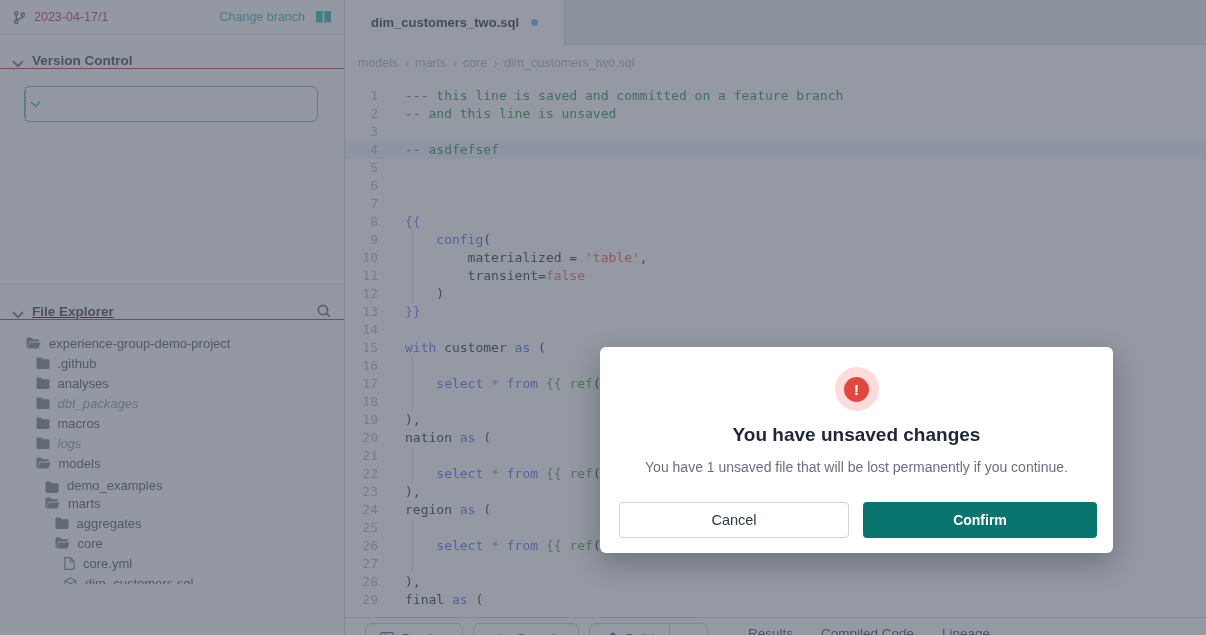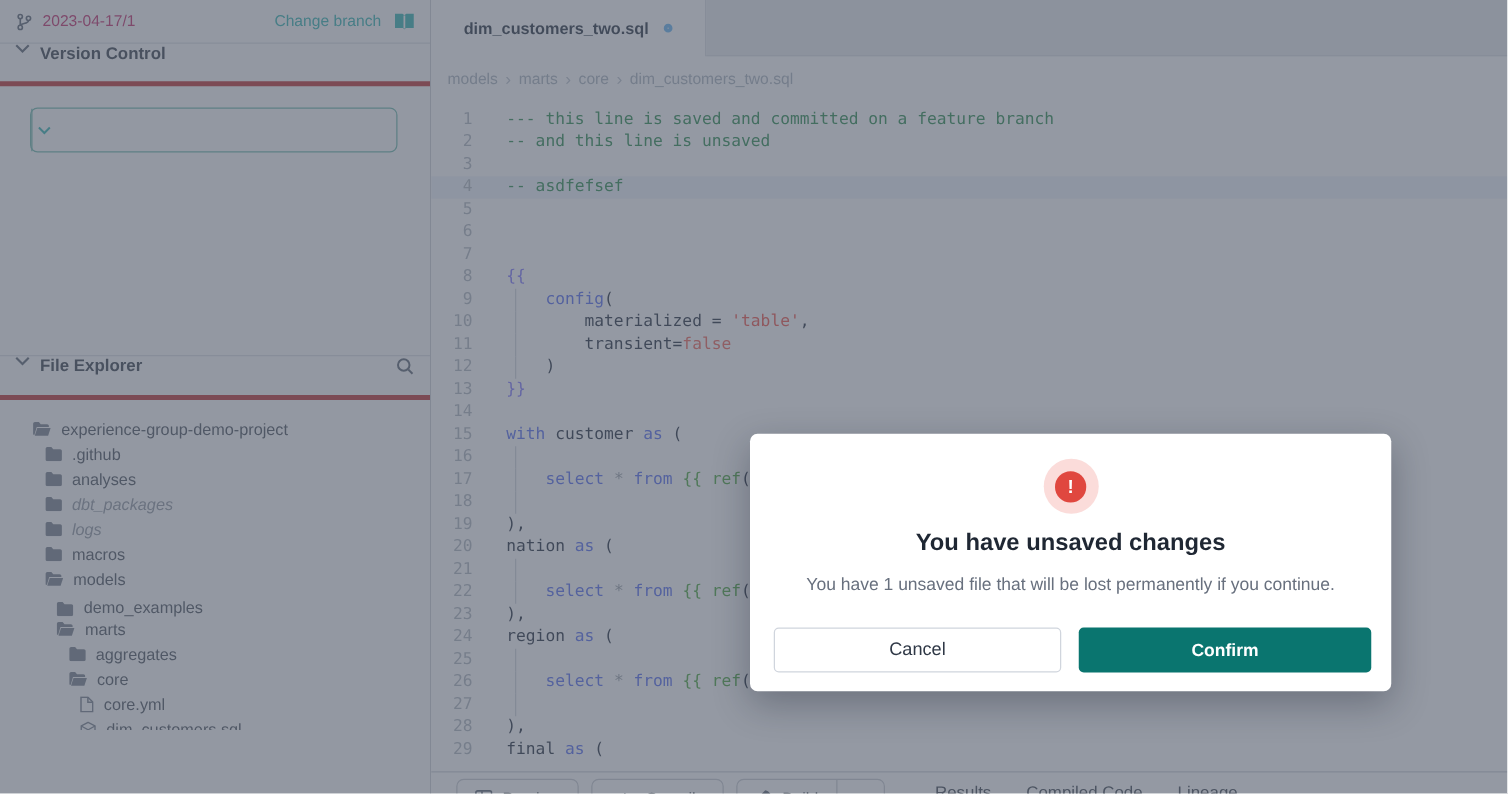--- a/index.html
+++ b/index.html
@@ -6,23 +6,23 @@
   *{box-sizing:border-box;}
   .screen{position:relative;width:1206px;height:635px;overflow:hidden;
           font-family:"Liberation Sans",sans-serif;background:#fff;}
 
   
   .sidebar{position:absolute;left:0;top:0;width:345px;height:635px;background:#fdfdfd;
            border-right:1px solid #c9cdd3;}
   .branch-bar{height:35px;border-bottom:1px solid #d9dce1;display:flex;align-items:center;padding:0 12px;}
   .branch-name{font-size:12.5px;color:#be185d;margin-left:7px;flex:1;}
   .change-branch{font-size:12.5px;color:#1fada9;margin-right:10px;cursor:pointer;}
-  .sec-head{height:34px;display:flex;align-items:flex-start;padding:0 12px;border-bottom:4px solid #b91c1c;}
+  .sec-head{height:34px;display:flex;align-items:flex-end;padding:0 12px;border-bottom:1px solid #b91c1c;}
   .sec-head .ttl{font-size:13.5px;font-weight:bold;color:#232d3a;margin-left:8px;flex:1;}
-  .fe-head{border-top:1px solid #d9dce1;height:36px;}
+  .fe-head{border-top:1px solid #d9dce1;height:36px;text-decoration:underline;}
   .pr-btn{margin:17px 24px 0;width:294px;height:36px;border:1.5px solid #61b3a5;border-radius:6px;
           display:flex;align-items:center;background:transparent;cursor:pointer;}
   .pr-btn .main{flex:1;display:flex;align-items:center;padding:0 12px;height:100%;}
   .pr-btn .lbl{font-size:13.5px;color:#aeb6ba;margin-left:9px;}
   .pr-btn .split{width:20px;height:100%;border-left:1.5px solid #61b3a5;display:flex;align-items:center;justify-content:center;}
   .vc-space{height:162px;}
   .tree{padding-top:13px;overflow:hidden;height:264px;font-size:13px;color:#3a424d;}
   .trow{height:20px;display:flex;align-items:center;cursor:pointer;white-space:nowrap;}
   .trow span.tl{margin-left:8px;}
   .trow.muted{color:#868e98;font-style:italic;}
@@ -186,35 +186,35 @@
           <span class="tl">analyses</span>
         </div>
         <div class="trow muted" style="padding-left: 35.5px; align-items: center;">
           <span class="ic">
             <svg width="14" height="12" viewBox="0 0 14 12">
               <path d="M.5 2C.5 1.2 1.1.5 1.9.5h3.2l1.5 1.8h5.5c.8 0 1.4.6 1.4 1.4v6.9c0 .8-.6 1.4-1.4 1.4H1.9C1.1 12 .5 11.4.5 10.6z" fill="currentColor"></path>
             </svg>
           </span>
           <span class="tl">dbt_packages</span>
         </div>
+        <div class="trow" style="padding-left: 35.5px;">
+          <span class="ic">
+            <svg width="14" height="12" viewBox="0 0 14 12">
+              <path d="M.5 2C.5 1.2 1.1.5 1.9.5h3.2l1.5 1.8h5.5c.8 0 1.4.6 1.4 1.4v6.9c0 .8-.6 1.4-1.4 1.4H1.9C1.1 12 .5 11.4.5 10.6z" fill="currentColor"></path>
+            </svg>
+          </span>
+          <span class="tl">macros</span>
+        </div>
         <div class="trow muted" style="padding-left: 35.5px;">
           <span class="ic">
             <svg width="14" height="12" viewBox="0 0 14 12">
               <path d="M.5 2C.5 1.2 1.1.5 1.9.5h3.2l1.5 1.8h5.5c.8 0 1.4.6 1.4 1.4v6.9c0 .8-.6 1.4-1.4 1.4H1.9C1.1 12 .5 11.4.5 10.6z" fill="currentColor"></path>
             </svg>
           </span>
           <span class="tl">logs</span>
-        </div>
-        <div class="trow" style="padding-left: 35.5px;">
-          <span class="ic">
-            <svg width="14" height="12" viewBox="0 0 14 12">
-              <path d="M.5 2C.5 1.2 1.1.5 1.9.5h3.2l1.5 1.8h5.5c.8 0 1.4.6 1.4 1.4v6.9c0 .8-.6 1.4-1.4 1.4H1.9C1.1 12 .5 11.4.5 10.6z" fill="currentColor"></path>
-            </svg>
-          </span>
-          <span class="tl">macros</span>
         </div>
         <div class="trow" style="padding-left: 35.5px;">
           <span class="ic">
             <svg width="15" height="12" viewBox="0 0 15 12">
               <path d="M.5 2C.5 1.2 1.1.5 1.9.5h3.2l1.5 1.8h5.1c.8 0 1.4.6 1.4 1.4v.8H3.4L1.5 11 .5 10.5z" fill="currentColor"></path>
               <path d="M3.8 5.4h10.7L12.5 11.5H1.8z" fill="currentColor"></path>
             </svg>
           </span>
           <span class="tl">models</span>
         </div>

